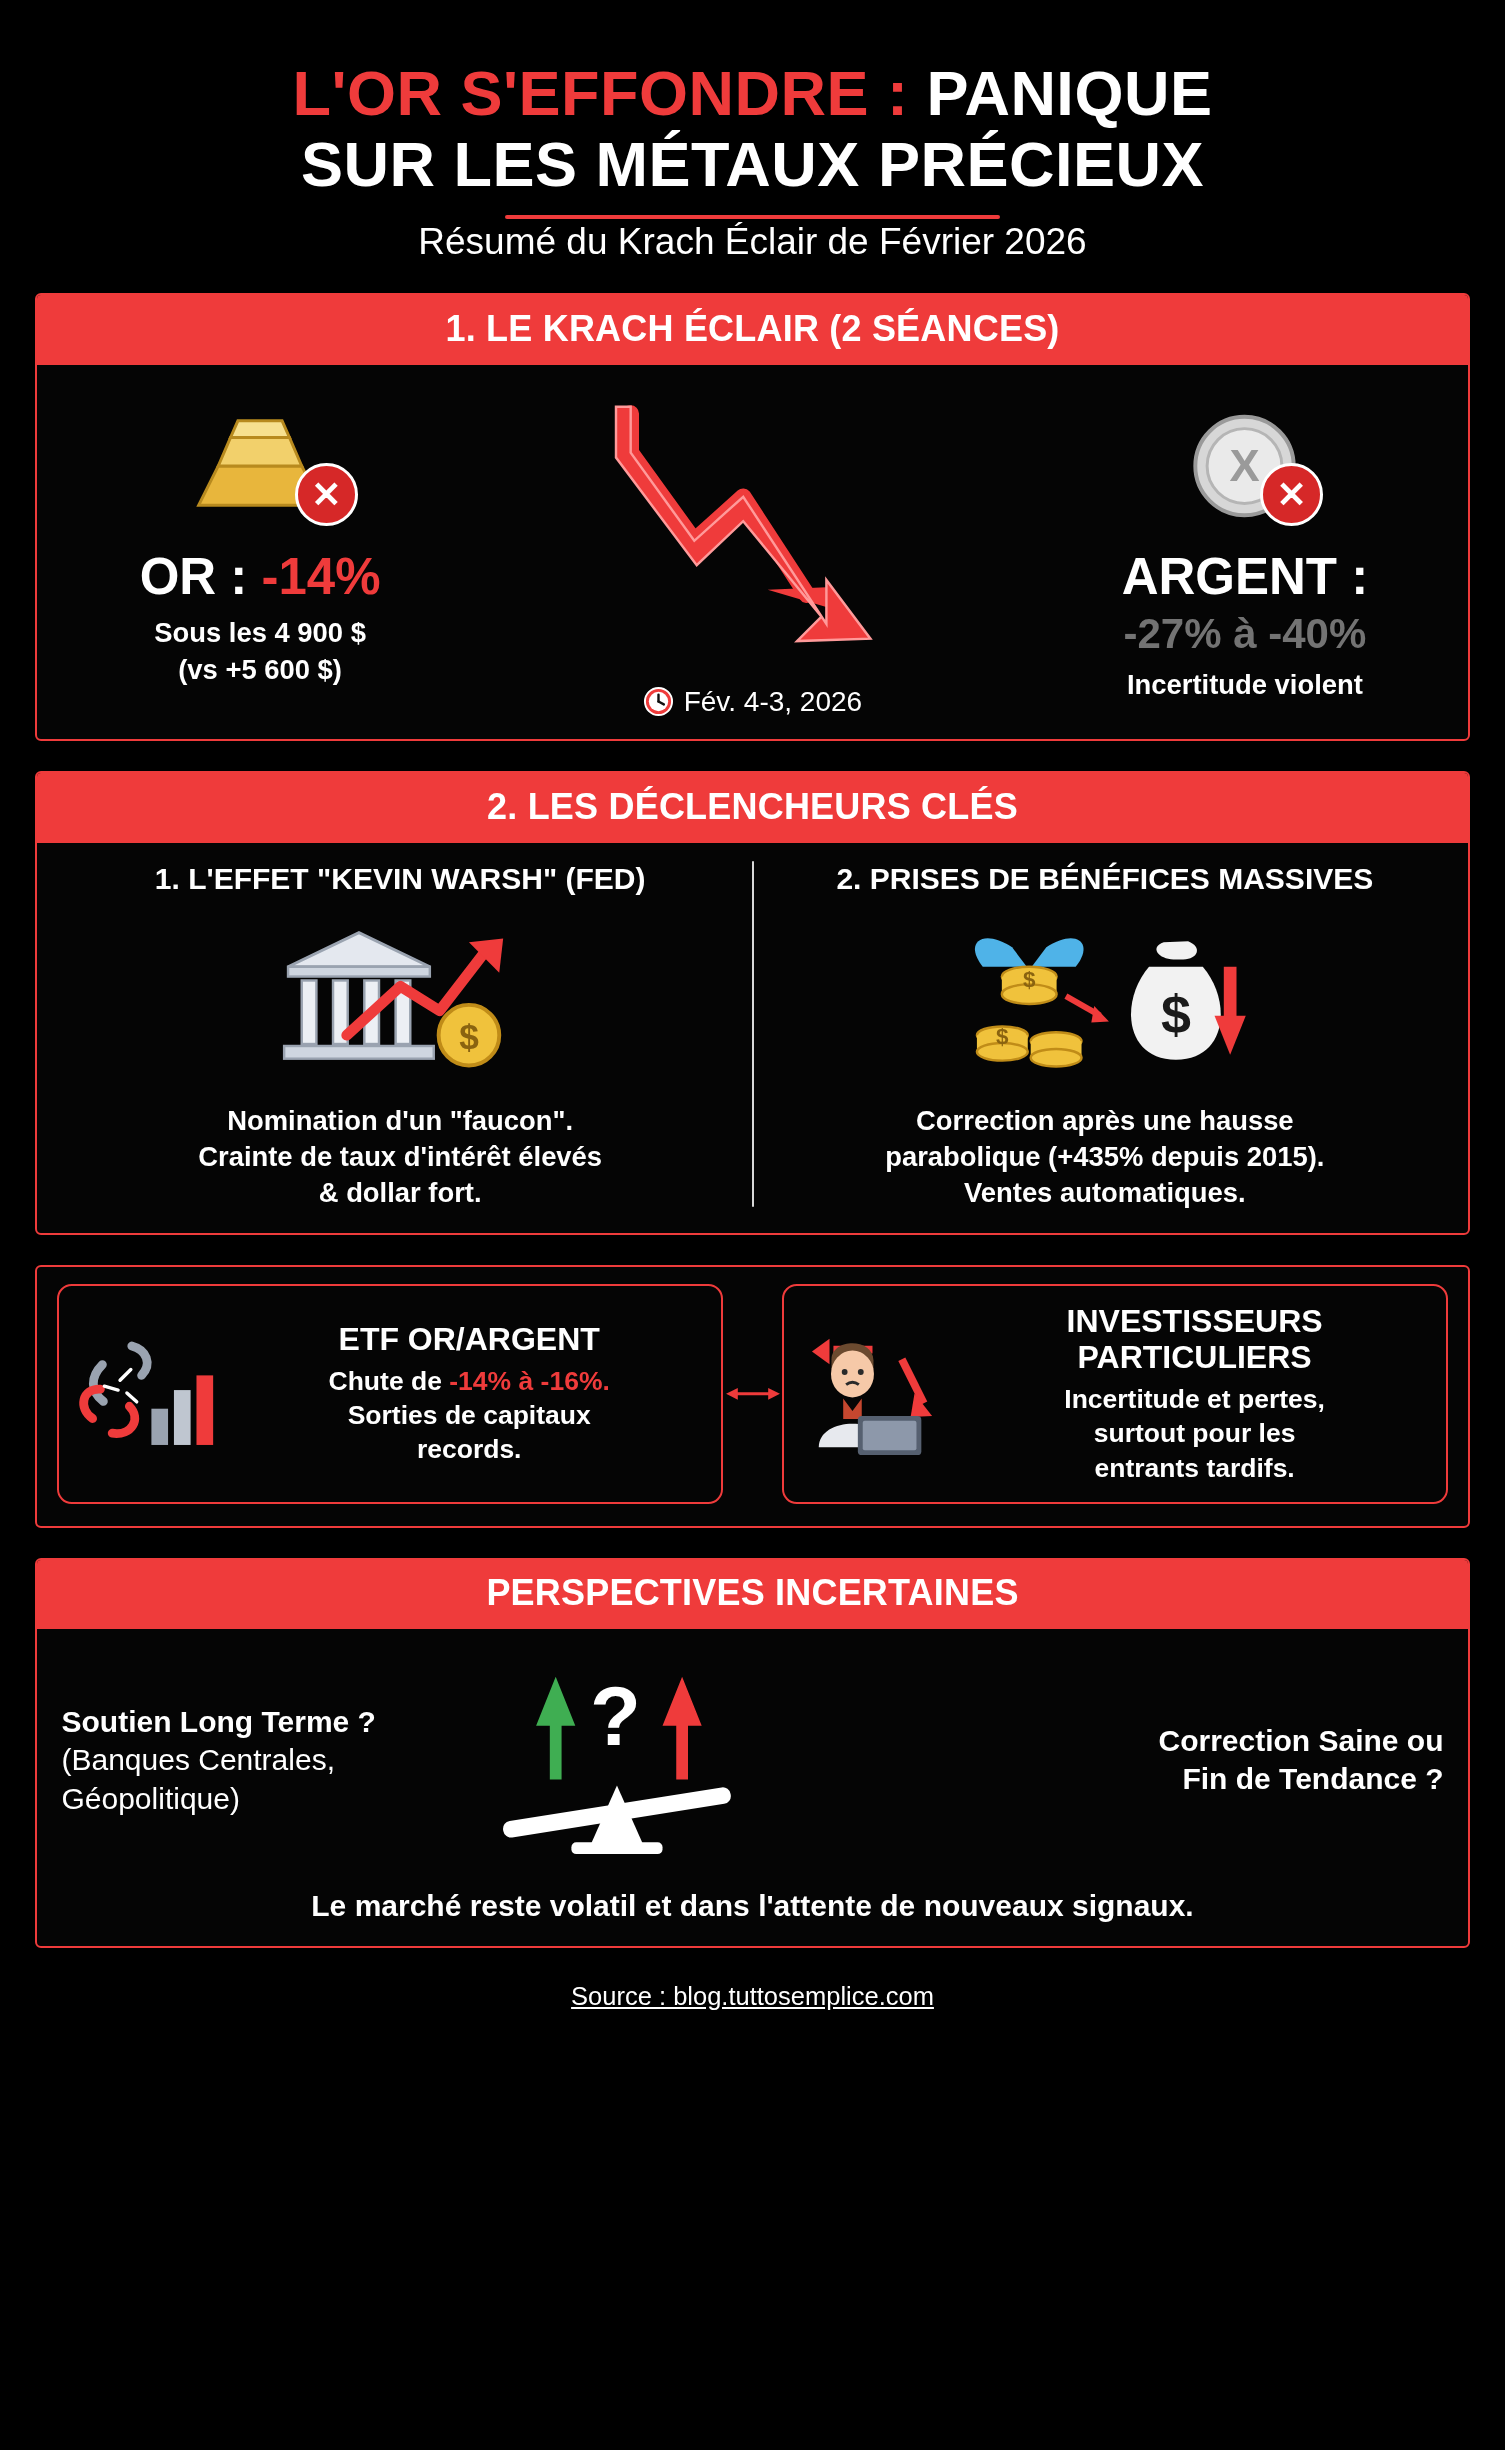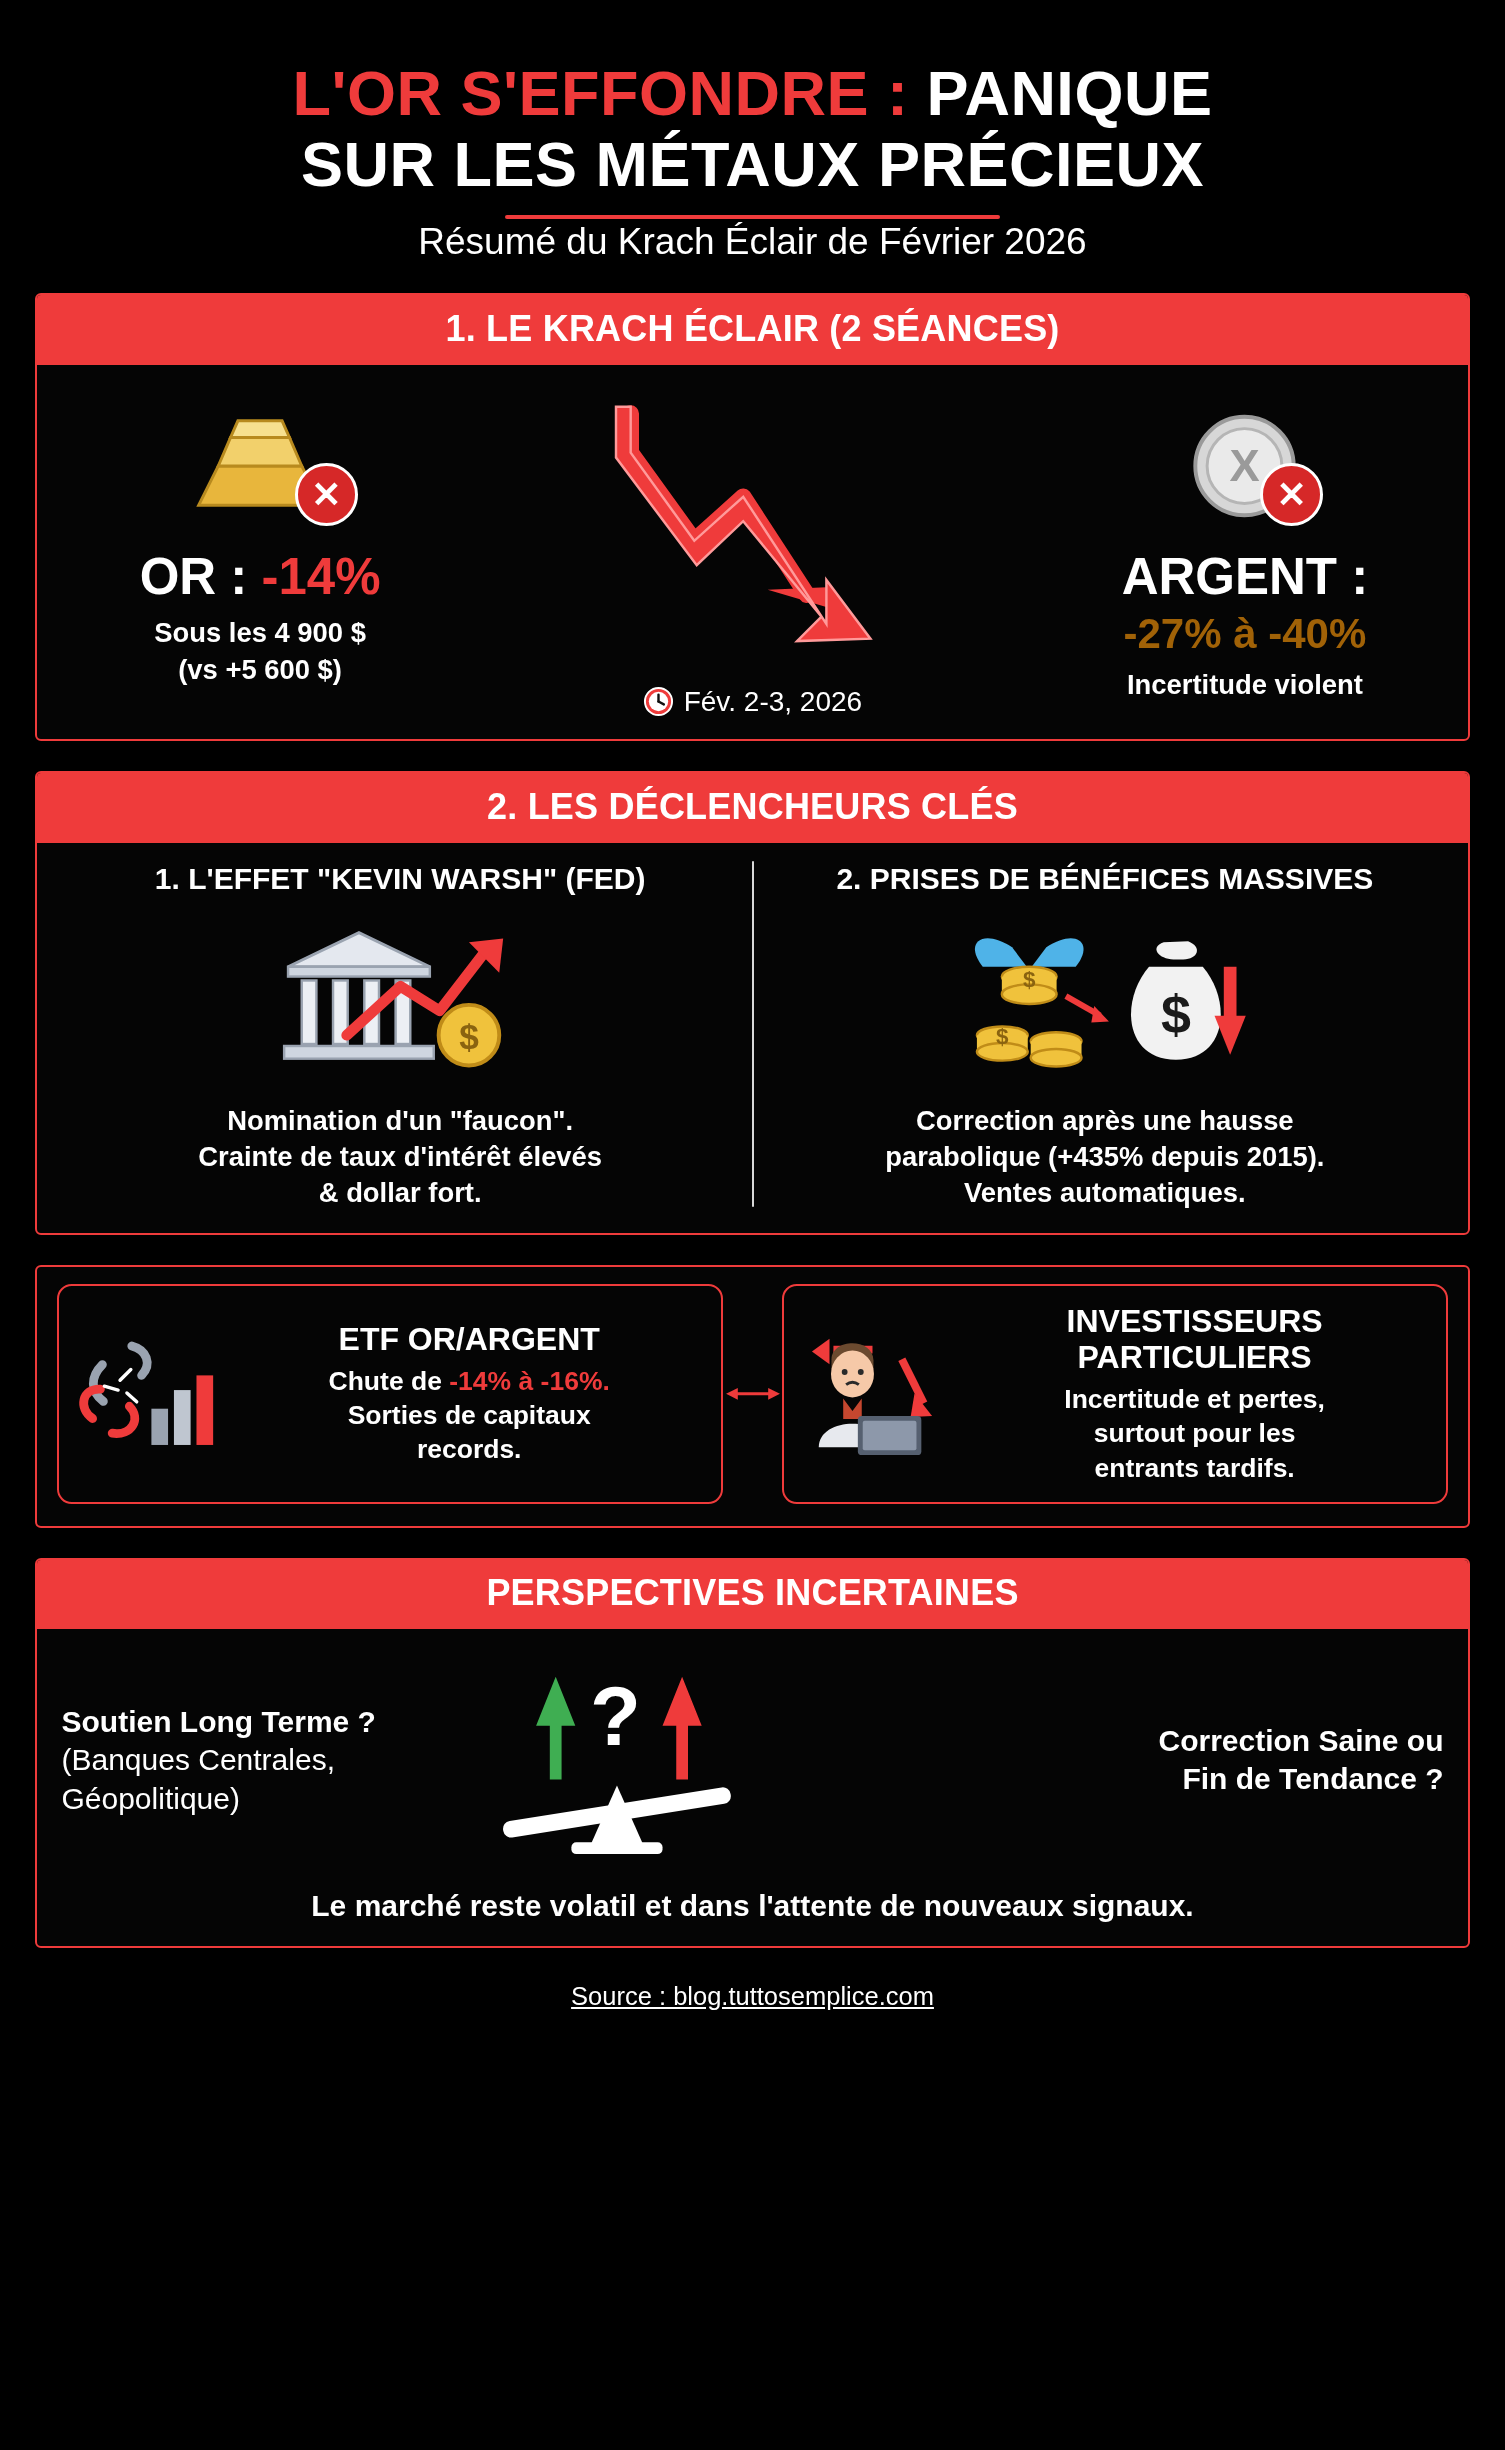--- a/index.html
+++ b/index.html
@@ -107,21 +107,21 @@
   .big-metal .val { color: #ef3b3b; }
   .metal-sub {
     font-size: 27.4px;
     font-weight: bold;
     margin-top: 9.8px;
     line-height: 1.3;
   }
   .metal-val-2 {
     font-size: 42px;
     font-weight: bold;
-    color: #a16207;
+    color: #737373;
     margin-top: 4.9px;
   }
   .date-row {
     margin-top: 17.6px;
     font-size: 28px;
     display: flex;
     align-items: center;
     justify-content: center;
     gap: 9.8px;
   }
@@ -272,21 +272,21 @@
         </div>
         <div class="date-row">
           <span>
             <svg width="31" height="31" viewBox="0 0 64 64">
               <circle cx="32" cy="32" r="28" fill="#ef3b3b" stroke="#ffffff" stroke-width="4"></circle>
               <circle cx="32" cy="32" r="20" fill="#ffffff"></circle>
               <line x1="32" y1="32" x2="32" y2="18" stroke="#111" stroke-width="5" stroke-linecap="round"></line>
               <line x1="32" y1="32" x2="43" y2="38" stroke="#111" stroke-width="5" stroke-linecap="round"></line>
             </svg>
           </span>
-          <span>Fév. 2-3, 2026</span>
+          <span>Fév. 4-3, 2026</span>
         </div>
       </div>
 
       <div class="crash-col">
         <div class="metal-icon-wrap">
           <svg width="123" height="123" viewBox="0 0 250 250">
             <circle cx="125" cy="120" r="100" fill="#d7d7d7" stroke="#9a9a9a" stroke-width="8"></circle>
             <circle cx="125" cy="120" r="76" fill="#eaeaea" stroke="#b5b5b5" stroke-width="6"></circle>
             <text x="125" y="150" font-size="92" font-family="Liberation Sans, sans-serif" font-weight="bold" fill="#9a9a9a" text-anchor="middle">X</text>
           </svg>

